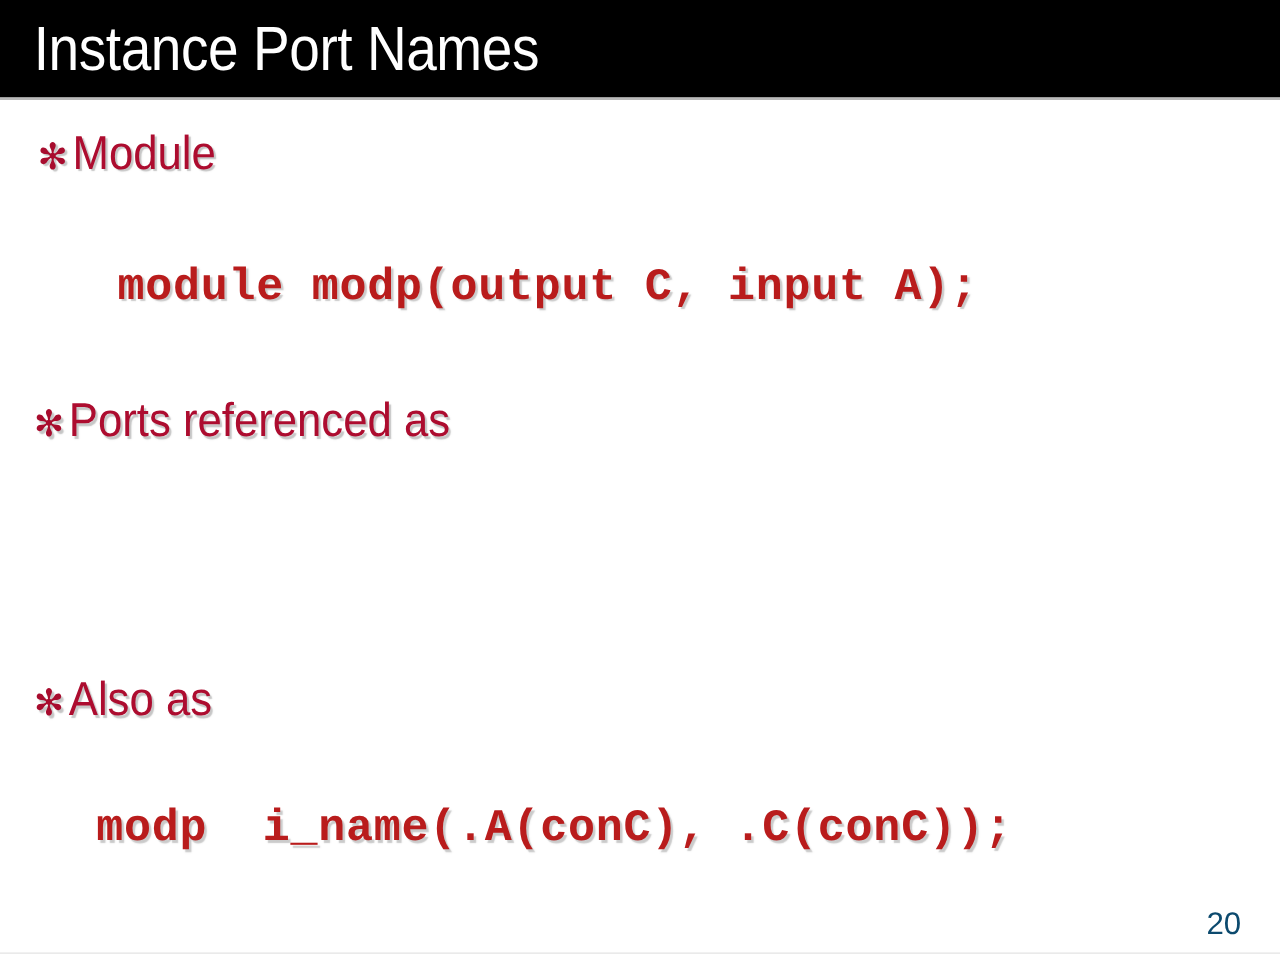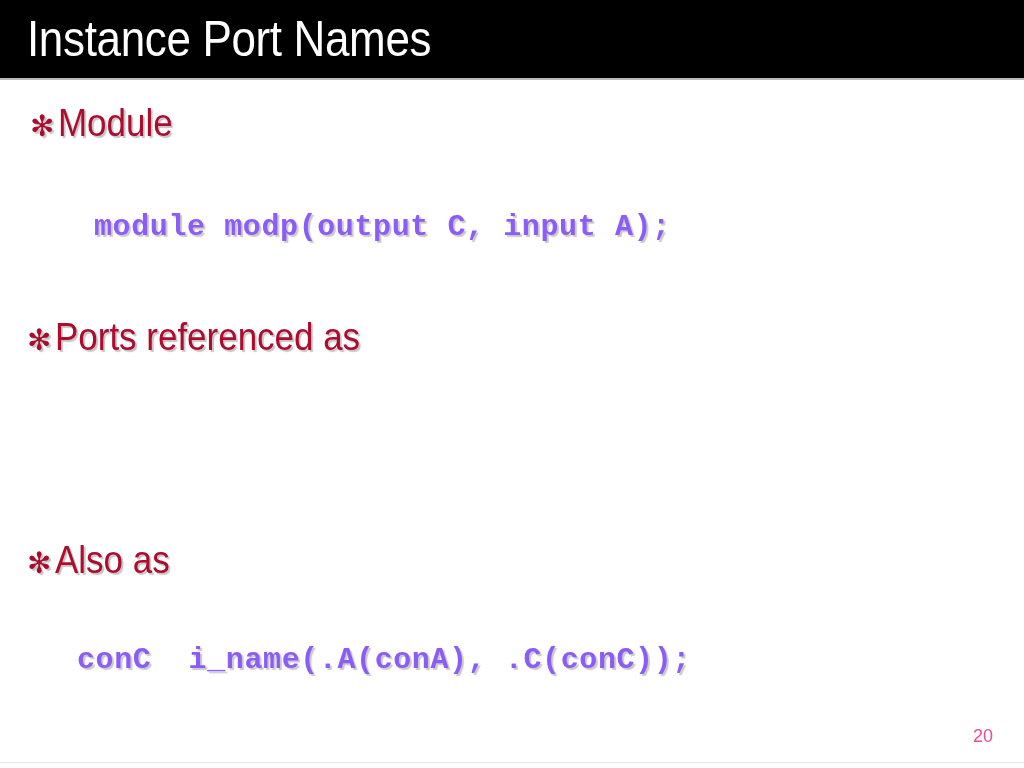--- a/index.html
+++ b/index.html
@@ -77,44 +77,44 @@
     font-family: "Liberation Sans Narrow", "Liberation Sans", sans-serif;
     font-size: 38px;
     font-weight: 400;
     line-height: 1;
     transform: scaleX(0.92);
     transform-origin: left center;
     text-shadow: 2px 2px 1px rgba(150,150,150,0.55);
   }
   .code-line {
     position: absolute;
-    color: #8b5cf6;
+    color: #b91c1c;
     font-family: "Liberation Mono", "DejaVu Sans Mono", monospace;
-    font-size: 30px;
+    font-size: 36px;
     font-weight: bold;
     line-height: 1;
     white-space: pre;
     letter-spacing: 0.6px;
     text-shadow: 2px 2px 1px rgba(150,150,150,0.5);
   }
   
   #bullet-0 { left: 30px; top: 24px; }
   #bullet-1 { left: 27px; top: 238px; }
   #bullet-2 { left: 27px; top: 461px; }
   #code-0   { left: 94px; top: 132px; }
   #code-1   { left: 91px; top: 353px; }
   #code-2   { left: 77px; top: 565px; }
   
   .page-number {
     position: absolute;
     right: 31px;
     top: 727px;
-    color: #ec4899;
+    color: #0c4a6e;
     font-family: "Liberation Sans Narrow", "Liberation Sans", sans-serif;
-    font-size: 18px;
+    font-size: 25px;
     line-height: 1;
   }
   .bottom-rule {
     position: absolute;
     left: 0;
     top: 762px;
     width: 1024px;
     height: 1px;
     background: #e4e4e4;
   }
@@ -141,20 +141,20 @@
       <span class="bullet-glyph">✻</span>
       <span class="bullet-text">Ports referenced as</span>
     </div>
 
 
     <div class="bullet-row" id="bullet-2">
       <span class="bullet-glyph">✻</span>
       <span class="bullet-text">Also as</span>
     </div>
 
-    <div class="code-line" id="code-2">conC  i_name(.A(conA), .C(conC));</div>
+    <div class="code-line" id="code-2">modp  i_name(.A(conC), .C(conC));</div>
 
   </div>
 
   <div class="page-number">20</div>
   <div class="bottom-rule"></div>
 
 </div>
 
 </body></html>

